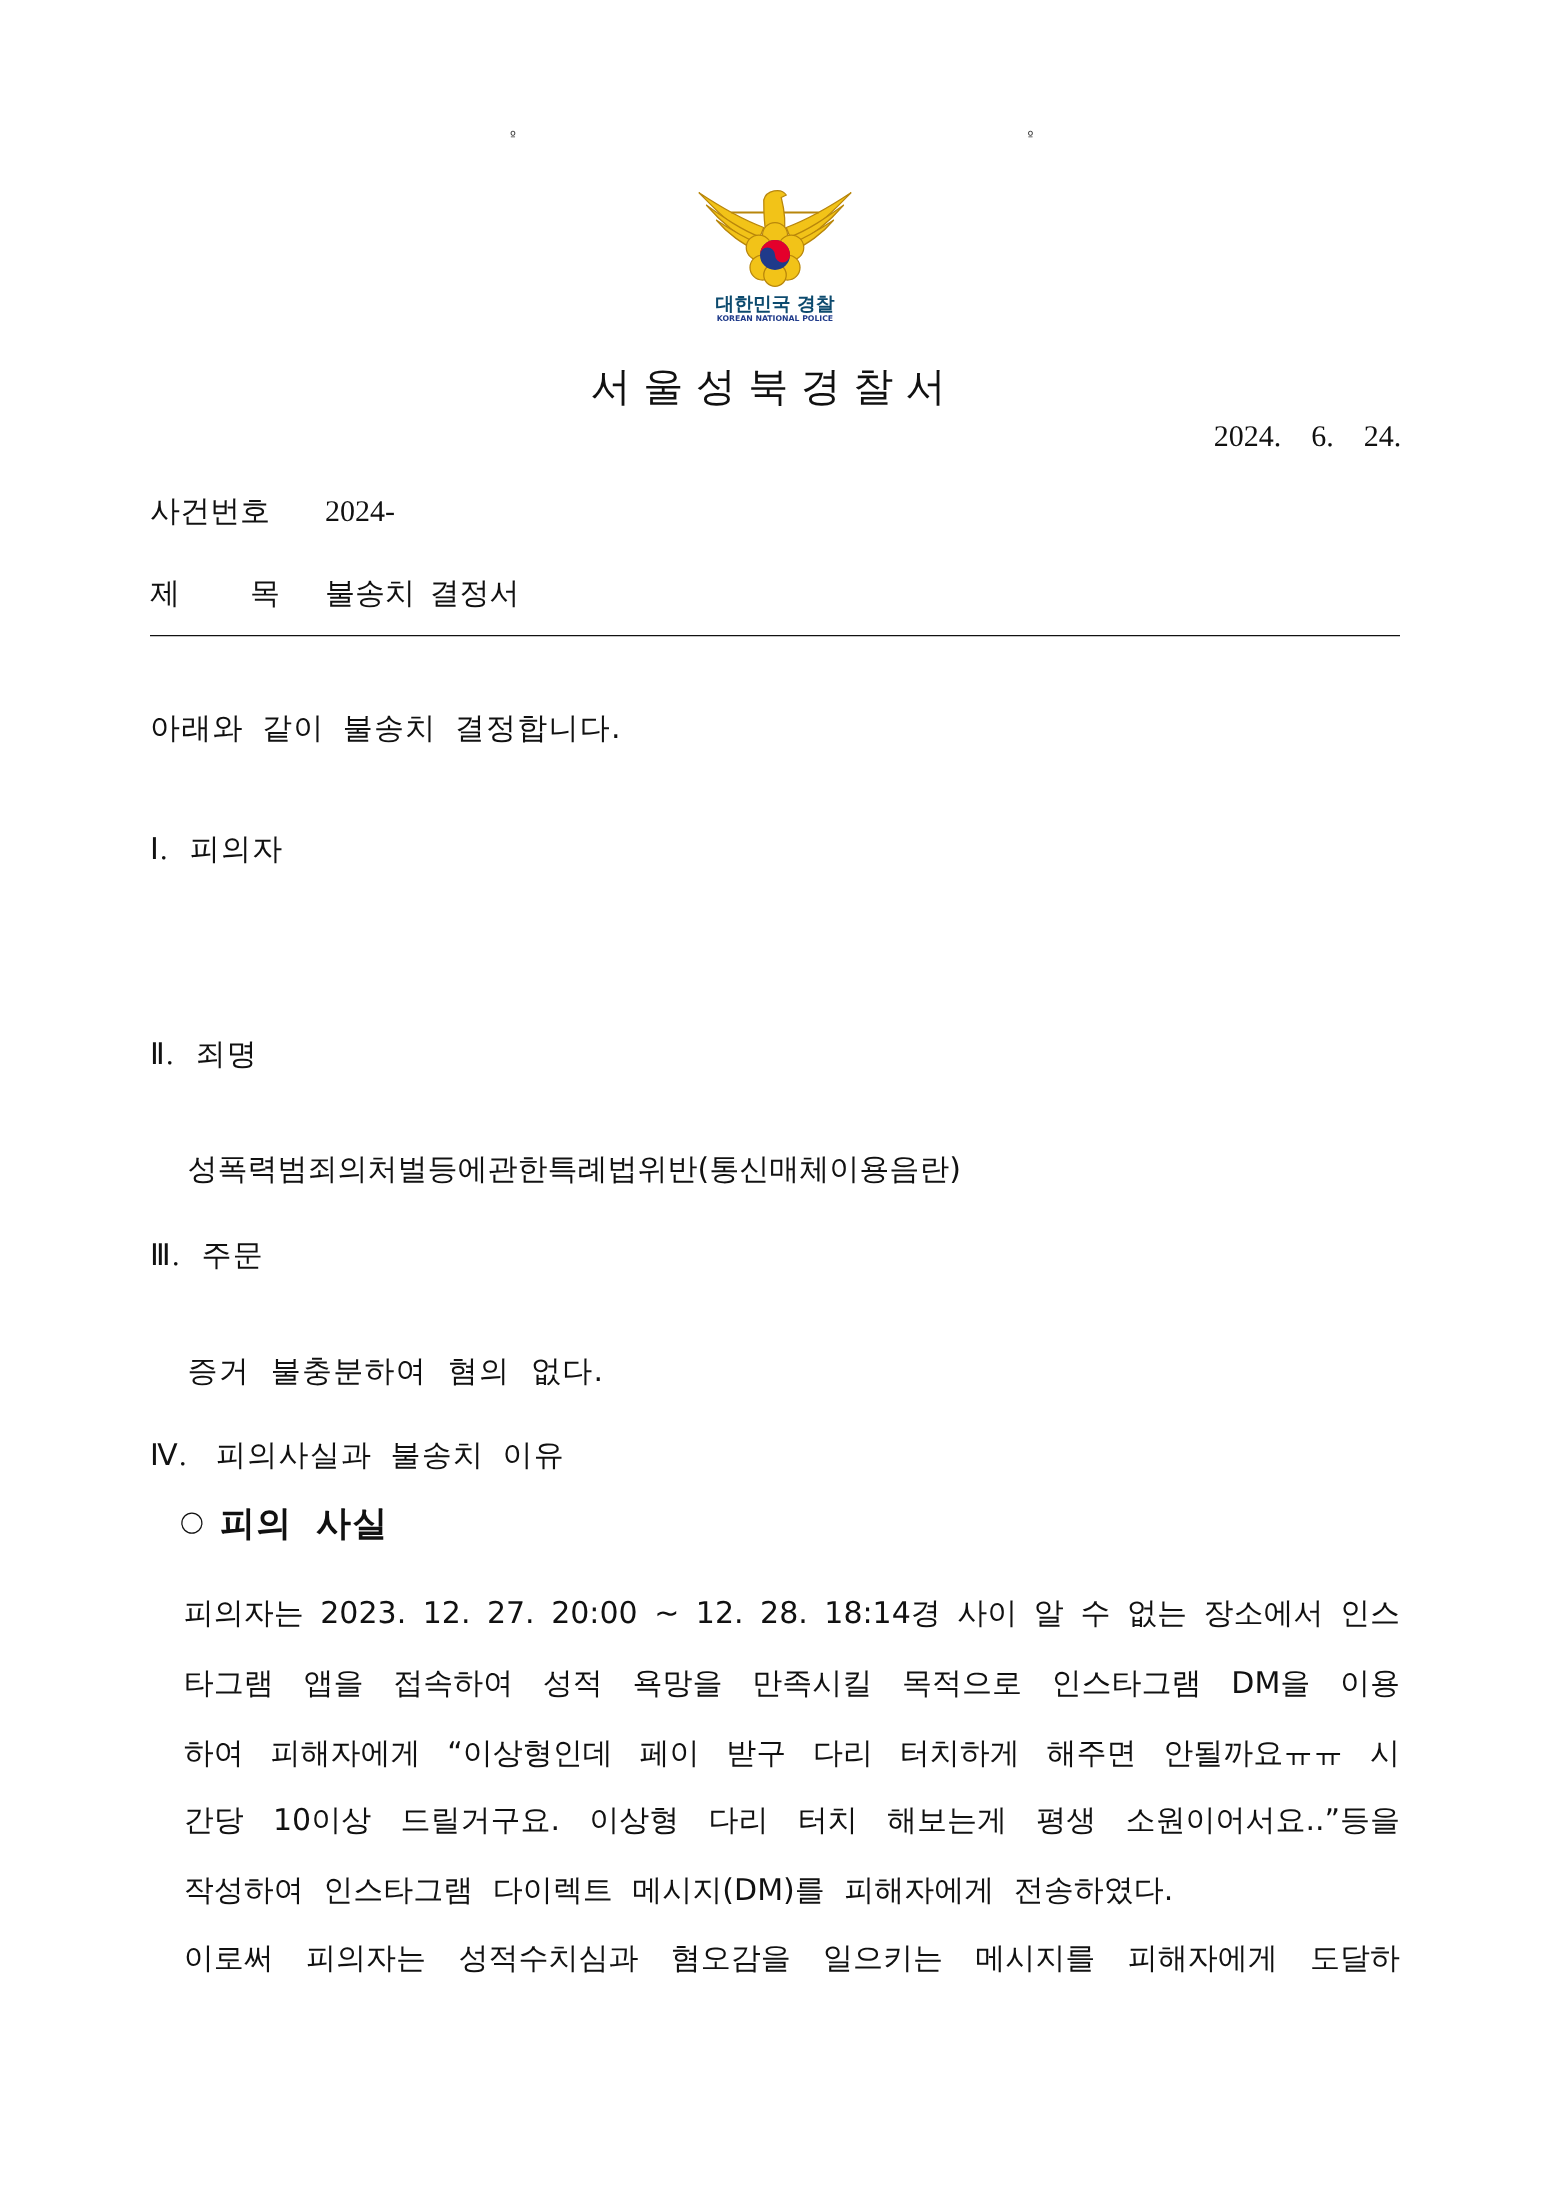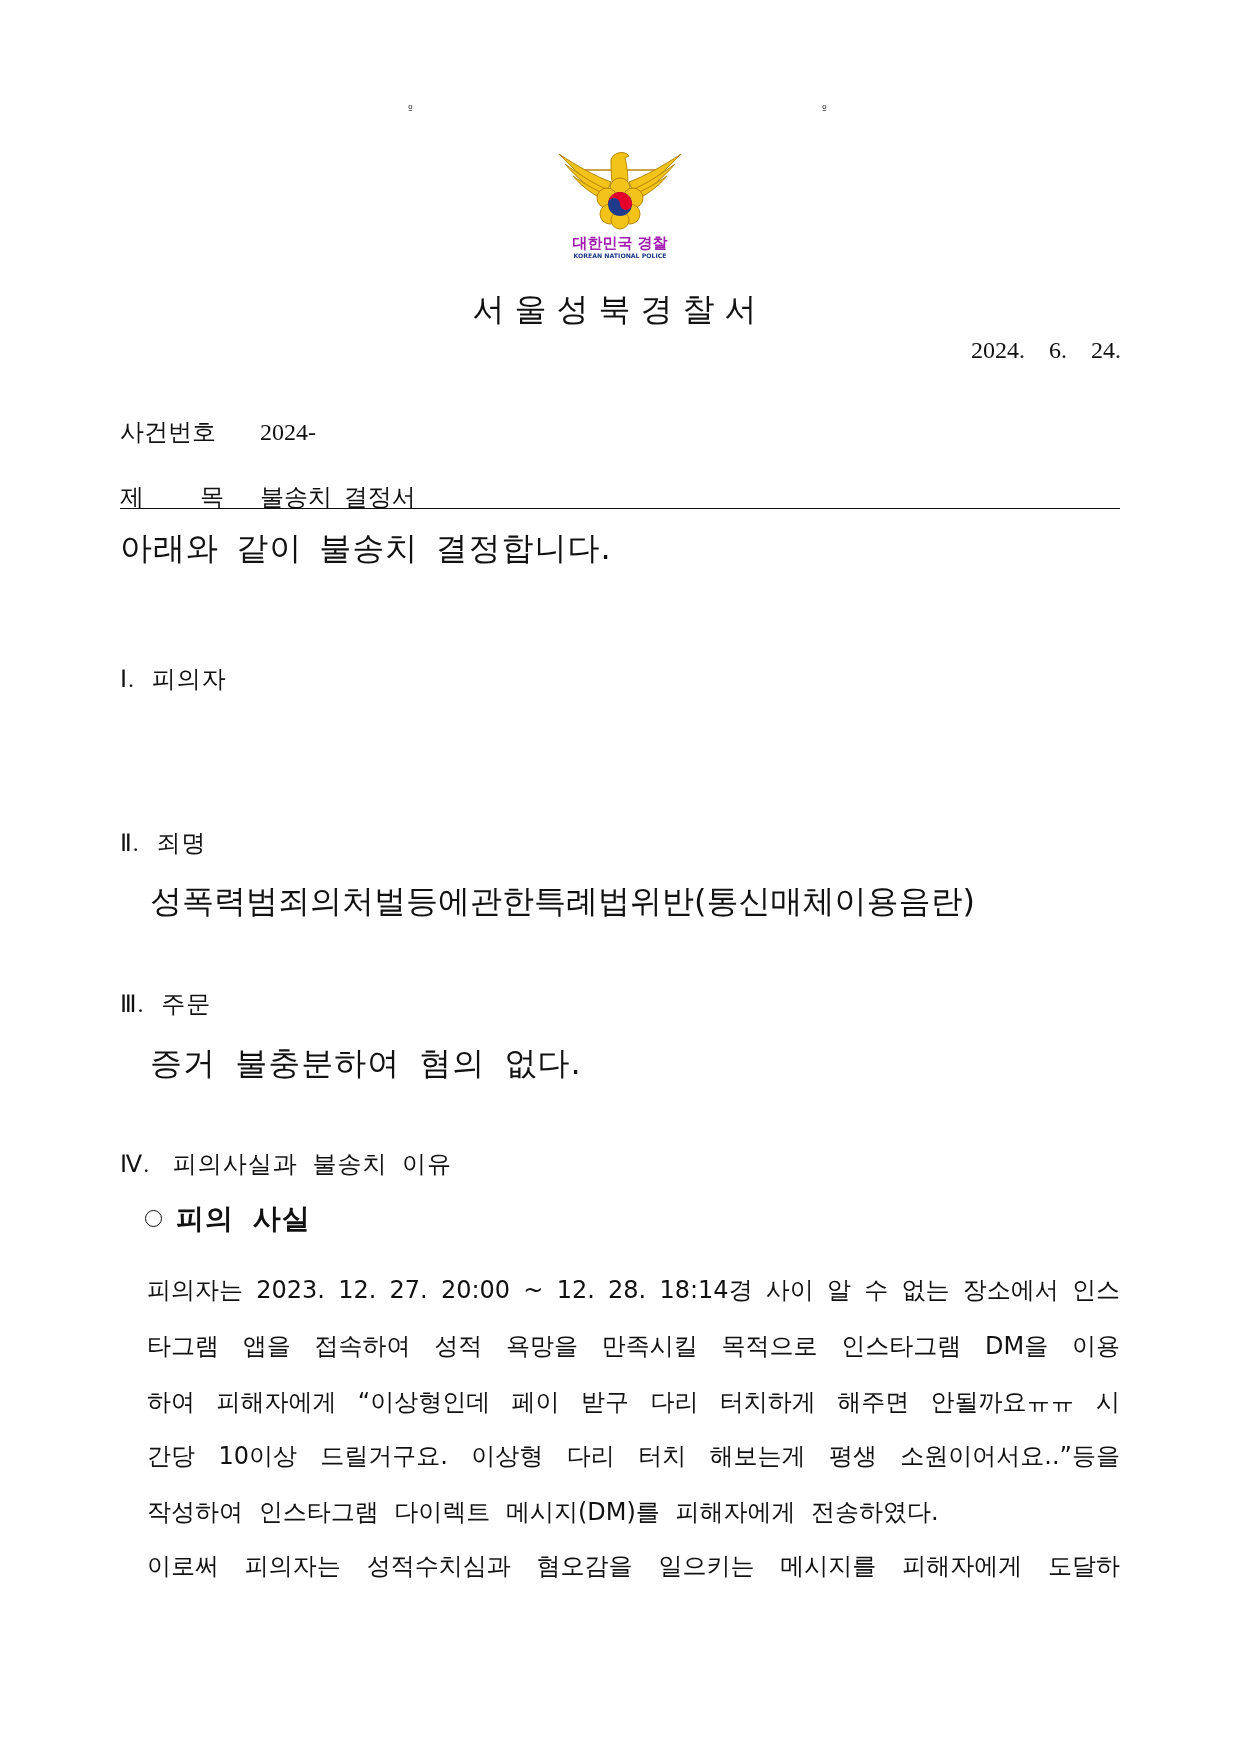--- a/index.html
+++ b/index.html
@@ -23,21 +23,21 @@
     }
     .logo-wrap {
       left: 548px;
       top: 148px;
       width: 144px;
       text-align: center;
     }
     .logo-kr {
       font-family: "DejaVu Sans", sans-serif;
       font-weight: bold;
-      color: #a21caf;
+      color: #0c4a6e;
       font-size: 15px;
       letter-spacing: 0px;
       margin-top: 2px;
       line-height: 18px;
     }
     .logo-en {
       font-family: "DejaVu Sans", sans-serif;
       font-weight: bold;
       color: #1f3a8a;
       font-size: 6.2px;
@@ -61,21 +61,20 @@
       font-family: "Liberation Serif", serif;
       word-spacing: 6px;
       text-align: center;
     }
     .field-row {
       left: 120px;
       font-size: 24px;
       font-family: "DejaVu Sans", sans-serif;
       display: flex;
       align-items: baseline;
-      margin-top: 23px;
     }
     .field-label {
       width: 140px;
       display: inline-block;
     }
     .label-spaced {
       display: inline-flex;
       justify-content: space-between;
       width: 104px;
       margin-right: 36px;
@@ -84,23 +83,24 @@
       font-family: "Liberation Serif", serif;
     }
     .hr {
       left: 120px;
       width: 1000px;
       top: 508px;
       height: 0;
       border-top: 1.5px solid #111;
     }
     .body-text {
-      font-size: 32px;
+      font-size: 24px;
       font-family: "DejaVu Sans", sans-serif;
       letter-spacing: 1px;
+      margin-top: 39px;
     }
     .section-head {
       left: 120px;
       font-size: 24px;
       font-family: "DejaVu Sans", sans-serif;
       letter-spacing: 1px;
     }
     .roman {
       font-family: "Liberation Serif", serif;
       margin-right: 8px;

